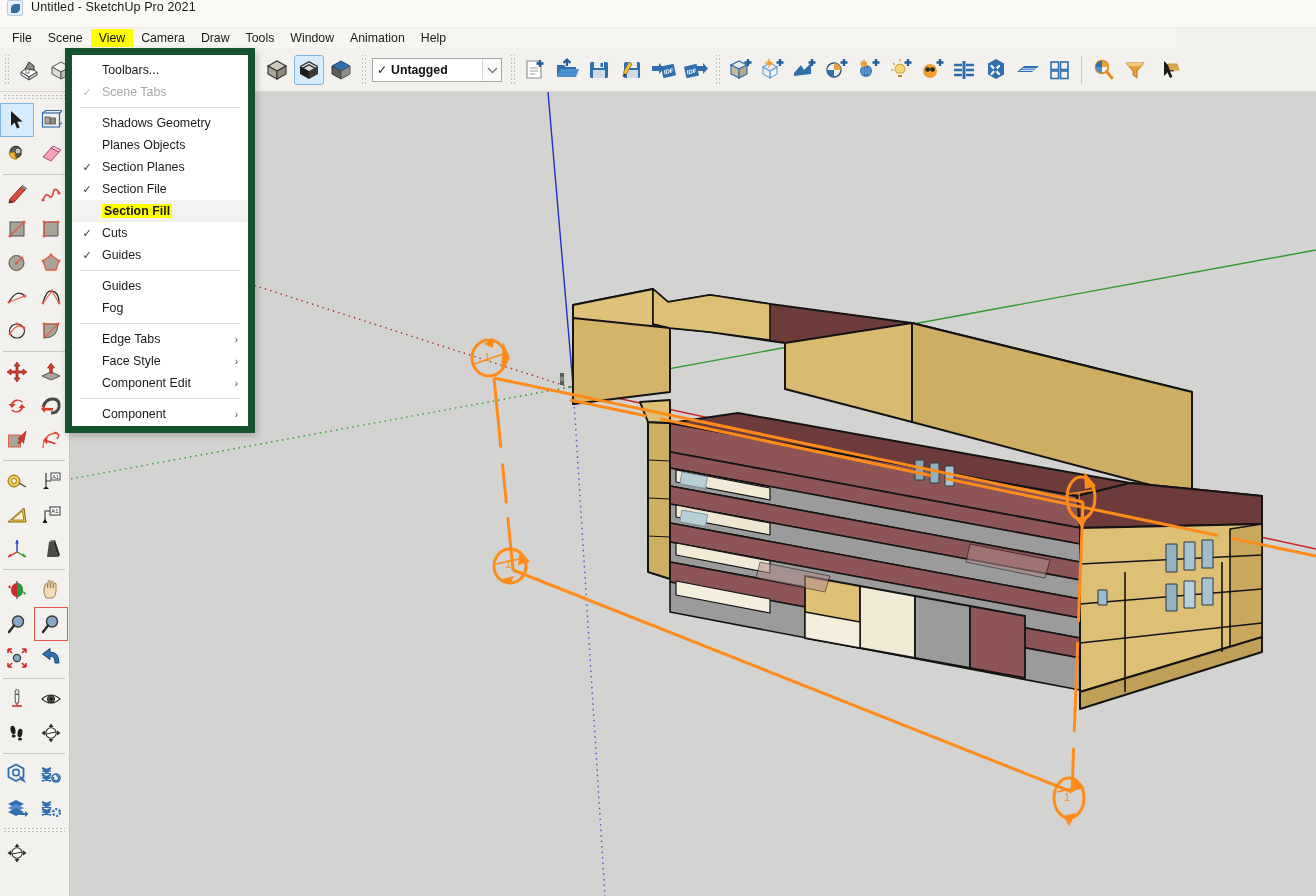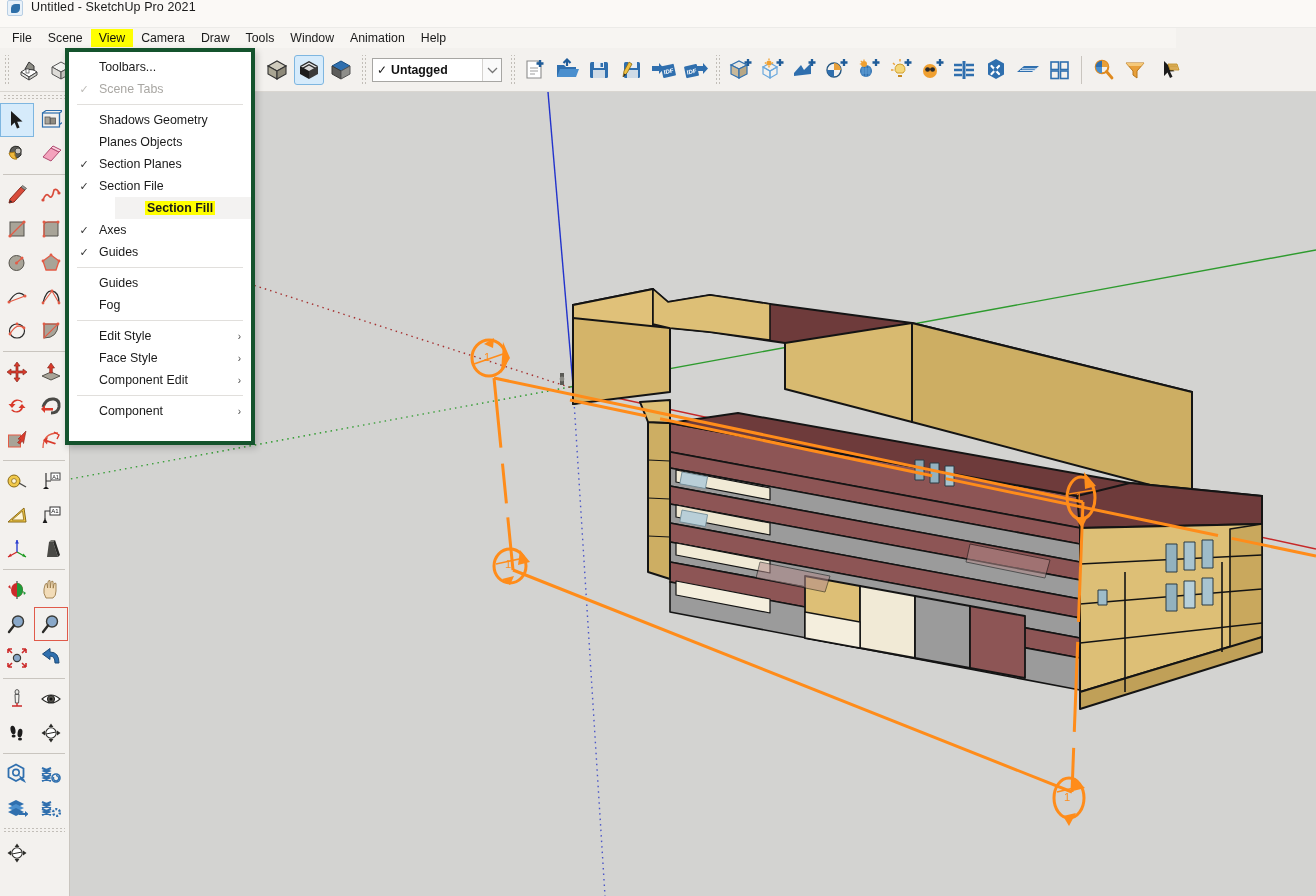--- a/index.html
+++ b/index.html
@@ -99,35 +99,35 @@
   
   #viewport {
     position: absolute; left: 70px; top: 92px; width: 1246px; height: 804px;
     background: #d3d3d1; overflow: hidden;
   }
   #viewport svg { position: absolute; left: 0; top: 0; }
 
   
   #viewmenu {
     position: absolute; left: 65px; top: 48px; width: 190px;
-    background: #ffffff; border: 4px solid #14532d;
+    background: #ffffff; border: 7px solid #14532d;
     box-shadow: 2px 3px 7px rgba(0,0,0,.20);
-    padding: 4px 0 19px 0; z-index: 50;
+    padding: 4px 0 1px 0; z-index: 50;
   }
   #viewmenu .row {
     height: 22px; display: flex; align-items: center; font-size: 12.4px;
     color: #1a1a1a; padding: 0 6px 0 0; position: relative;
   }
   #viewmenu .row .chk {
     width: 30px; flex: 0 0 auto; text-align: center; font-size: 11px; color: #333;
   }
   #viewmenu .row .lbl { flex: 1; }
   #viewmenu .row.disabled { color: #a9a7a3; }
   #viewmenu .row.disabled .chk { color: #bcbab6; }
-  #viewmenu .row.hl { background: #f3f2f1; margin-left: 46px; }
+  #viewmenu .row.hl { background: #f3f2f1; }
   #viewmenu .row.hl .lbl {
     background: #ffff00; display: inline-block; padding: 0 2px;
     flex: 0 0 auto; font-weight: 600;
   }
   #viewmenu .row .arrow { font-size: 10px; color: #4a4a4a; margin-left: auto; padding-right:4px;}
   #viewmenu .msep { height: 1px; background: #e1dfdc; margin: 4px 8px 4px 8px; }
 </style>
 </head>
 <body>
 
@@ -939,21 +939,21 @@
     <div class="row">
       <span class="chk">✓</span>
       <span class="lbl">Section File</span>
     </div>
     <div class="row hl">
       <span class="chk"></span>
       <span class="lbl">Section Fill</span>
     </div>
     <div class="row">
       <span class="chk">✓</span>
-      <span class="lbl">Axes</span>
+      <span class="lbl">Cuts</span>
     </div>
     <div class="row">
       <span class="chk">✓</span>
       <span class="lbl">Guides</span>
     </div>
 
     <div class="msep"></div>
 
     <div class="row">
       <span class="chk"></span>
@@ -961,21 +961,21 @@
     </div>
     <div class="row">
       <span class="chk"></span>
       <span class="lbl">Fog</span>
     </div>
 
     <div class="msep"></div>
 
     <div class="row">
       <span class="chk"></span>
-      <span class="lbl">Edit Style</span>
+      <span class="lbl">Edge Tabs</span>
       <span class="arrow">›</span>
     </div>
     <div class="row">
       <span class="chk"></span>
       <span class="lbl">Face Style</span>
       <span class="arrow">›</span>
     </div>
     <div class="row">
       <span class="chk"></span>
       <span class="lbl">Component Edit</span>

